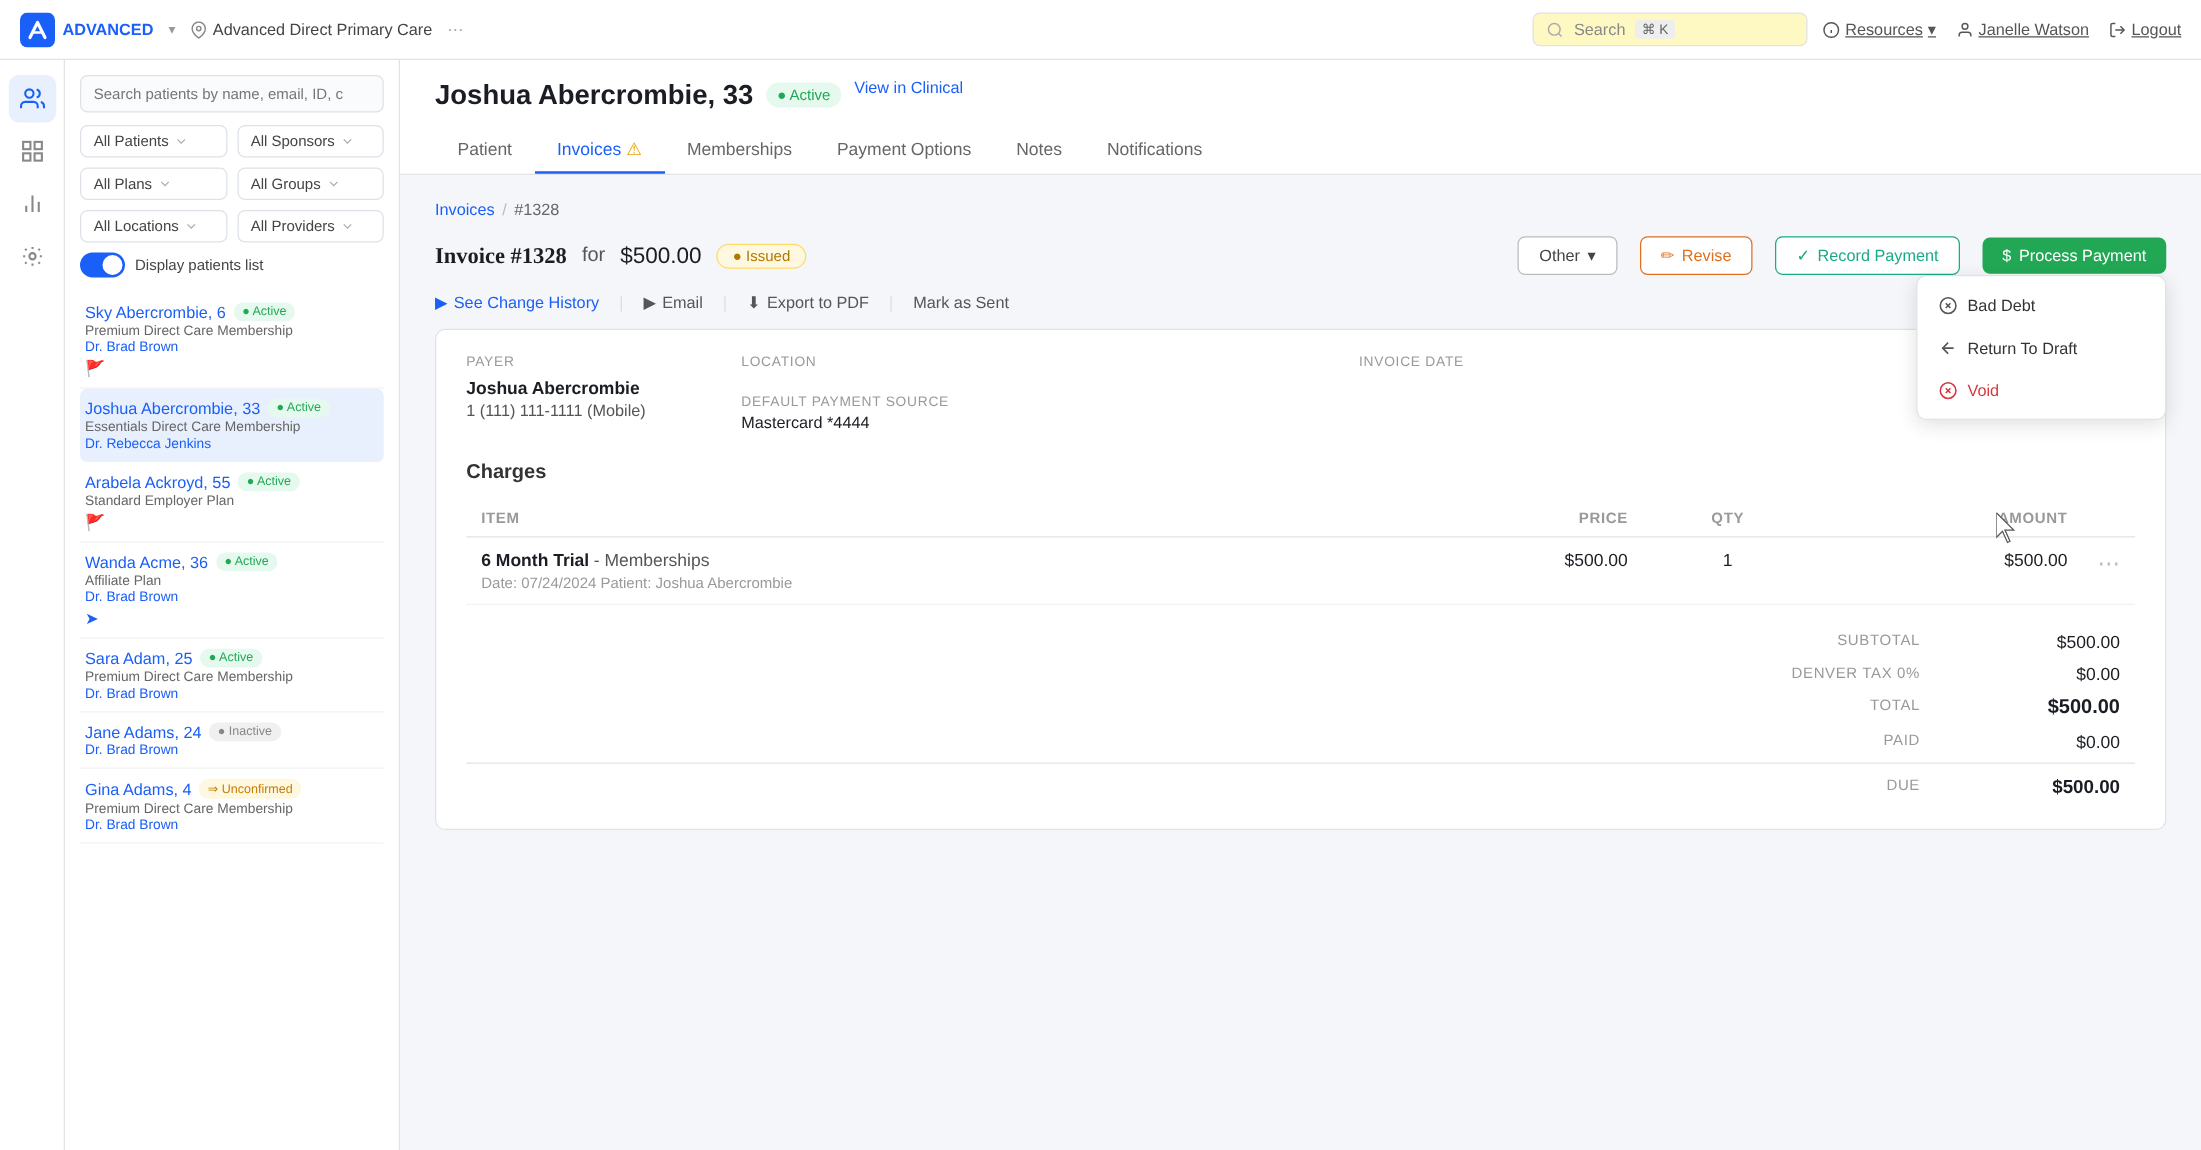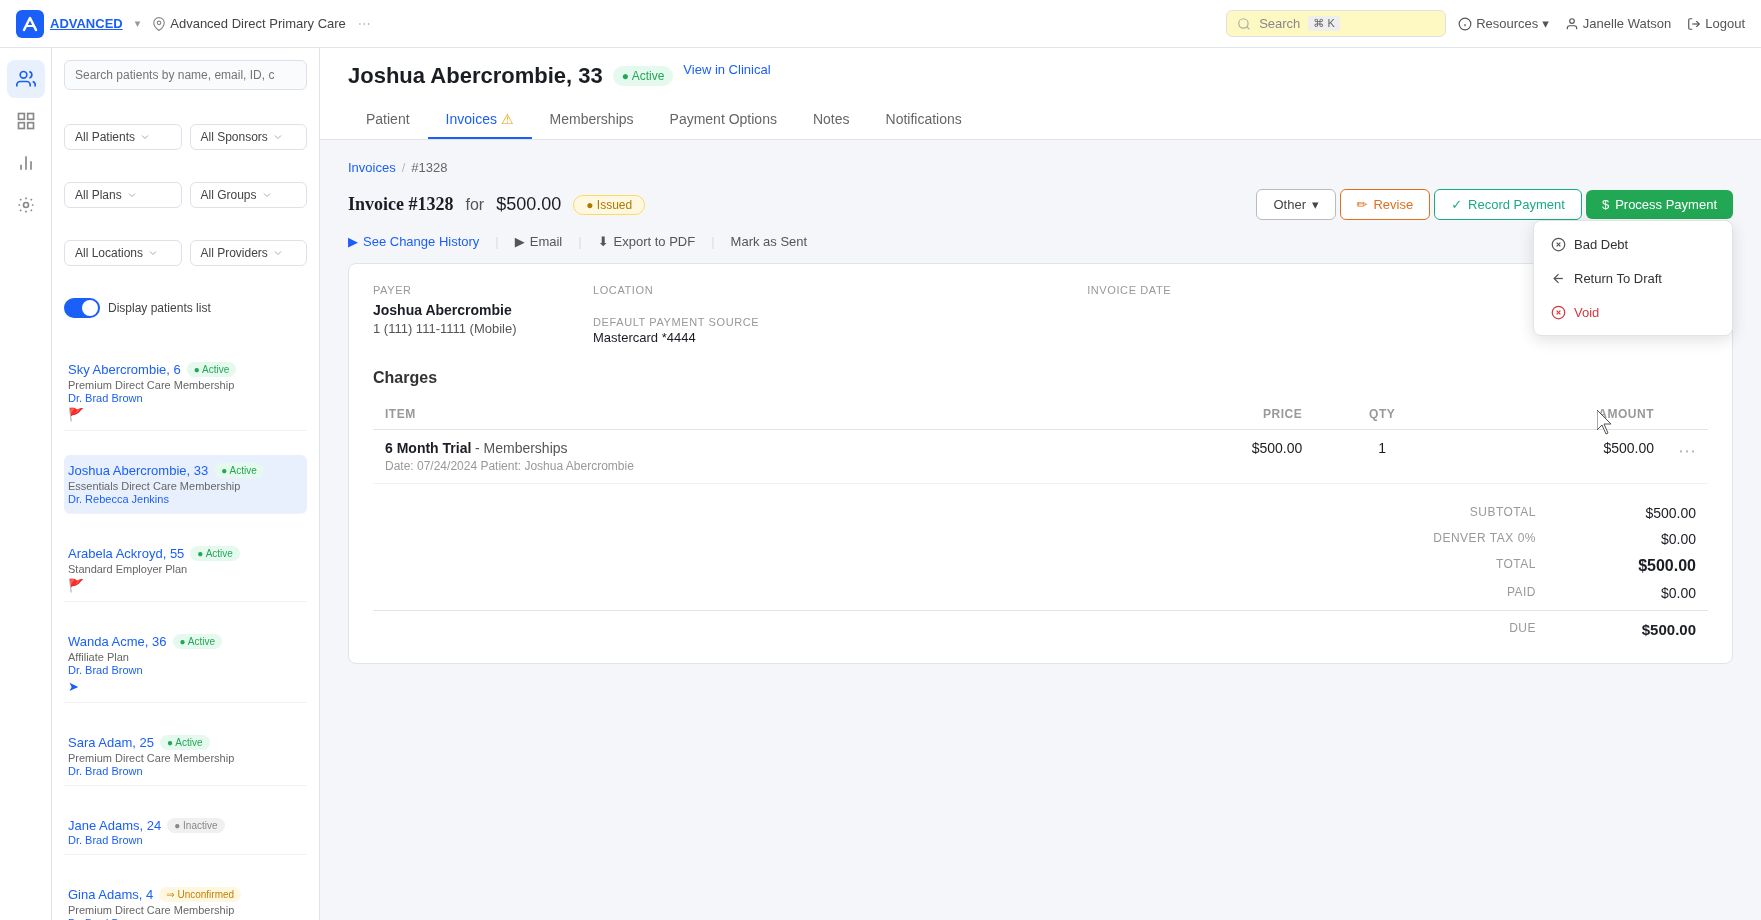--- a/index.html
+++ b/index.html
@@ -4,34 +4,34 @@
   <style>
     * { box-sizing: border-box; margin: 0; padding: 0; }
     body { font-family: -apple-system, BlinkMacSystemFont, 'Segoe UI', sans-serif; font-size: 13px; background: #f5f6fa; color: #333; height: 920px; overflow: hidden; }
 
     
     .topnav {
       display: flex; align-items: center; height: 48px;
       background: #fff; border-bottom: 1px solid #e0e3e8;
       padding: 0 16px; gap: 12px;
     }
-    .topnav-logo { display: flex; align-items: center; gap: 6px; font-weight: 700; color: #1a5ff7; font-size: 13px; text-decoration: underline; }
+    .topnav-logo { display: flex; align-items: center; gap: 6px; font-weight: 700; color: #1a5ff7; font-size: 13px; }
     .topnav-logo svg { width: 28px; height: 28px; }
     .topnav-chevron { color: #999; cursor: pointer; font-size: 11px; }
     .topnav-location { display: flex; align-items: center; gap: 4px; color: #444; font-size: 13px; }
     .topnav-location svg { color: #888; }
     .topnav-dots { color: #aaa; margin-right: auto; cursor: pointer; }
     .topnav-search {
       display: flex; align-items: center; gap: 8px;
       border: 1px solid #dde1e8; border-radius: 6px;
       padding: 5px 10px; background: #fef9c3; min-width: 220px;
       color: #888; font-size: 13px; cursor: pointer;
     }
     .topnav-search-kbd { background: #eee; border-radius: 3px; padding: 1px 5px; font-size: 11px; color: #666; }
-    .topnav-actions { display: flex; align-items: flex-end; gap: 16px; color: #555; }
+    .topnav-actions { display: flex; align-items: flex-end; gap: 16px; color: #555; text-decoration: underline; }
     .topnav-actions span { display: flex; align-items: center; gap: 4px; cursor: pointer; font-size: 13px; }
     .topnav-actions .logout { color: #555; }
 
     
     .layout { display: flex; height: calc(920px - 48px); }
 
     
     .icon-rail {
       width: 52px; background: #fff; border-right: 1px solid #e0e3e8;
       display: flex; flex-direction: column; align-items: center; padding: 12px 0; gap: 4px;
@@ -41,21 +41,20 @@
       border-radius: 8px; cursor: pointer; color: #888;
     }
     .icon-rail-item.active { background: #e8f0fe; color: #1a5ff7; }
     .icon-rail-item svg { width: 20px; height: 20px; }
 
     
     .sidebar {
       width: 268px; background: #fff; border-right: 1px solid #e0e3e8;
       display: flex; flex-direction: column; padding: 12px;
       overflow-y: auto;
-      gap: 24px;
     }
     .sidebar-search {
       border: 1px solid #dde1e8; border-radius: 6px; padding: 7px 10px;
       font-size: 12px; color: #999; margin-bottom: 10px; width: 100%;
       outline: none; background: #fafbfc;
     }
     .filter-row { display: flex; gap: 8px; margin-bottom: 8px; }
     .filter-btn {
       display: flex; align-items: center; gap: 4px; border: 1px solid #dde1e8;
       border-radius: 6px; padding: 5px 10px; font-size: 12px; background: #fff;
@@ -104,21 +103,21 @@
     
     .breadcrumb { display: flex; align-items: center; gap: 6px; font-size: 13px; color: #666; margin-bottom: 14px; }
     .breadcrumb a { color: #1a5ff7; cursor: pointer; }
     .breadcrumb-sep { color: #bbb; }
 
     
     .invoice-header-row { display: flex; align-items: center; gap: 12px; margin-bottom: 14px; flex-wrap: wrap; }
     .invoice-title { font-size: 18px; font-weight: 600; color: #1a1d23; font-family: Liberation Serif, serif; }
     .invoice-amount { font-size: 18px; font-weight: 400; color: #1a1d23; }
     .invoice-status { background: #fff8e0; color: #b07800; border: 1px solid #ffd966; border-radius: 12px; padding: 2px 12px; font-size: 12px; font-weight: 500; }
-    .invoice-actions-right { margin-left: auto; display: flex; gap: 4px; align-items: center; }
+    .invoice-actions-right { margin-left: auto; display: flex; gap: 18px; align-items: center; }
 
     .btn { border: none; border-radius: 6px; padding: 7px 16px; font-size: 13px; cursor: pointer; display: flex; align-items: center; gap: 6px; font-weight: 500; }
     .btn-outline { border: 1.5px solid #1a5ff7; background: #fff; color: #1a5ff7; }
     .btn-outline-orange { border: 1.5px solid #e07020; background: #fff; color: #e07020; }
     .btn-outline-teal { border: 1.5px solid #1aaa88; background: #fff; color: #1aaa88; }
     .btn-green { background: #22a855; color: #fff; }
     .btn-other { border: 1.5px solid #bbb; background: #fff; color: #444; }
 
     
     .action-row { display: flex; align-items: center; gap: 16px; margin-bottom: 14px; }

